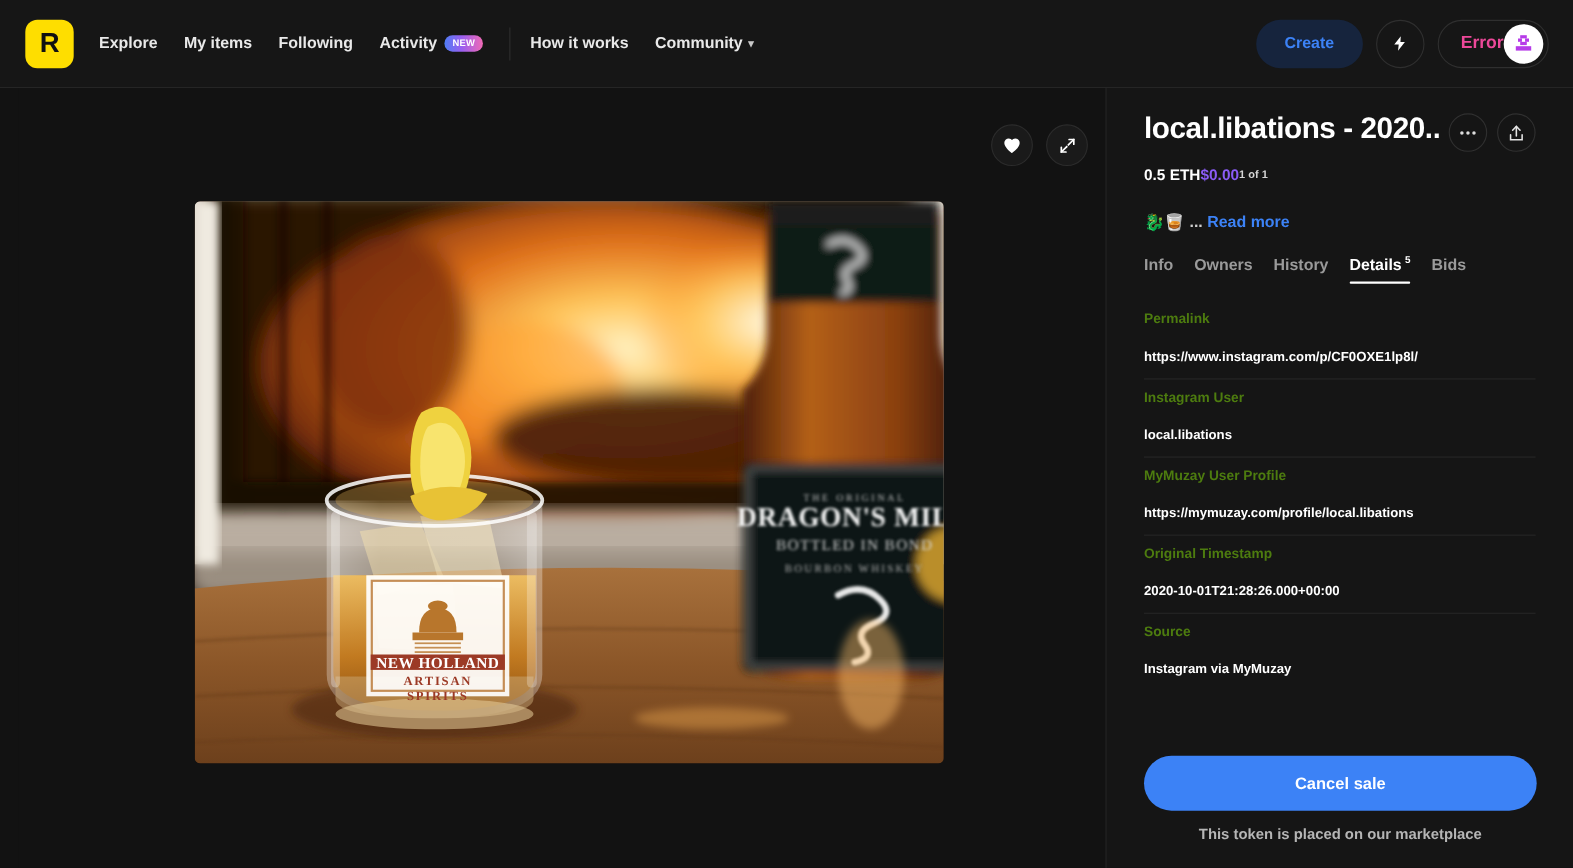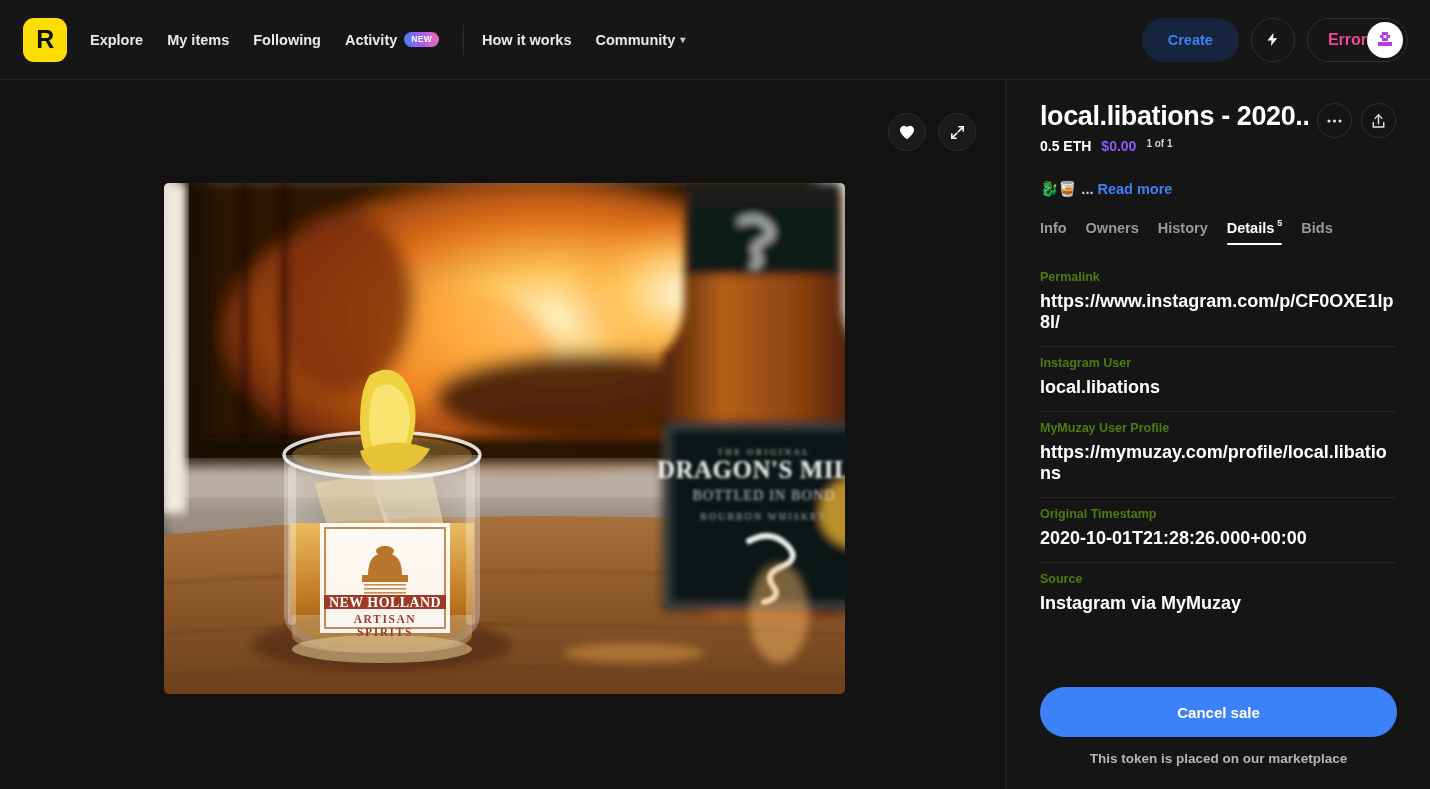--- a/index.html
+++ b/index.html
@@ -77,21 +77,21 @@
     padding: 0 4px 0 20px; cursor: pointer;
   }
   .pill-user-label { color: #ec4899; font-size: 16px; font-weight: 700; }
   .avatar {
     width: 36px; height: 36px; border-radius: 50%; background: #ffffff;
     display: flex; align-items: center; justify-content: center;
   }
 
   
   .left-pane {
-    position: absolute; top: 80px; left: 4px; width: 1005px; height: 709px;
+    position: absolute; top: 80px; left: 17px; width: 1005px; height: 709px;
     background: #121212;
   }
   .media-actions {
     position: absolute; top: 33px; left: 884px;
     display: flex; gap: 12px;
   }
   .media-btn {
     width: 38px; height: 38px; border-radius: 50%;
     border: 1px solid #2c2c2c; background: #1a1a1a;
     display: flex; align-items: center; justify-content: center; cursor: pointer;
@@ -113,21 +113,21 @@
   .item-title {
     color: #ffffff; font-size: 27px; font-weight: 700; letter-spacing: -0.4px;
     line-height: 1.2; flex: 1; white-space: nowrap; overflow: hidden;
   }
   .title-btn {
     width: 35px; height: 35px; border-radius: 50%;
     border: 1px solid #303030; background: transparent; flex: 0 0 auto;
     display: flex; align-items: center; justify-content: center;
     cursor: pointer; margin-left: 9px; margin-top: 3px;
   }
-  .price-row { display: flex; align-items: flex-start; gap: 10px; }
+  .price-row { display: flex; align-items: center; gap: 0; margin-top: 13px; }
   .price-eth { color: #ffffff; font-size: 14px; font-weight: 700; }
   .price-usd { color: #8b5cf6; font-size: 14px; font-weight: 700; }
   .price-count { color: #d4d4d4; font-size: 10px; font-weight: 700; }
   .desc-row { display: flex; align-items: center; gap: 4px; margin-top: 26px; font-size: 14.5px; }
   .desc-emoji { font-size: 15px; }
   .desc-ellipsis { color: #cfcfcf; font-weight: 700; }
   .desc-readmore { color: #3c82f6; font-weight: 700; cursor: pointer; }
 
   .tabs { display: flex; align-items: flex-end; gap: 19px; margin-top: 22px; }
   .tab {
@@ -140,21 +140,21 @@
     content: ""; position: absolute; left: 0; right: 0; bottom: 0;
     height: 2px; background: #ffffff; border-radius: 1px;
   }
   .tab-sup { font-size: 9px; margin-left: 3px; position: relative; top: -2px; font-weight: 700; }
 
   .detail-list { margin-top: 25px; }
   .detail-row { padding: 9px 0 13px; border-bottom: 1px solid #262626; }
   .detail-row:first-child { padding-top: 0; }
   .detail-label { color: #4d7c0f; font-size: 12.5px; font-weight: 700; }
   .detail-value {
-    color: #ffffff; font-size: 18px; font-weight: 700; margin-top: 7px;
+    color: #ffffff; font-size: 12px; font-weight: 700; margin-top: 20px;
     word-break: break-all;
   }
 
   .btn-cancel-sale {
     position: absolute; left: 34px; top: 607px; width: 357px; height: 50px;
     background: #3c82f6; color: #ffffff; border: none; border-radius: 25px;
     font-size: 15px; font-weight: 700; cursor: pointer;
     font-family: "Liberation Sans", sans-serif;
   }
   .footnote {

